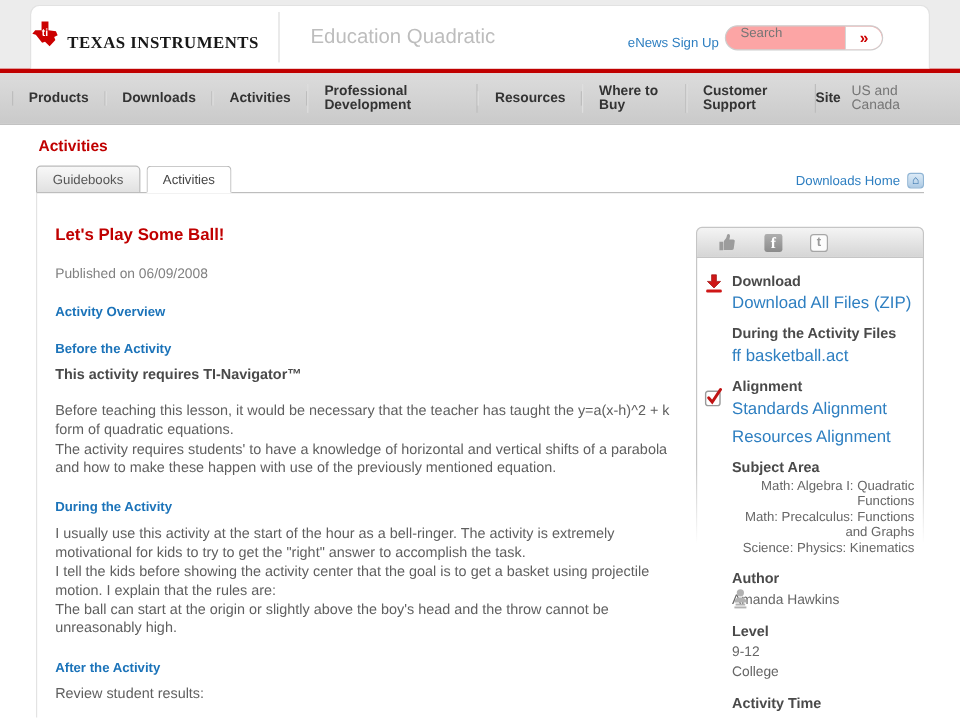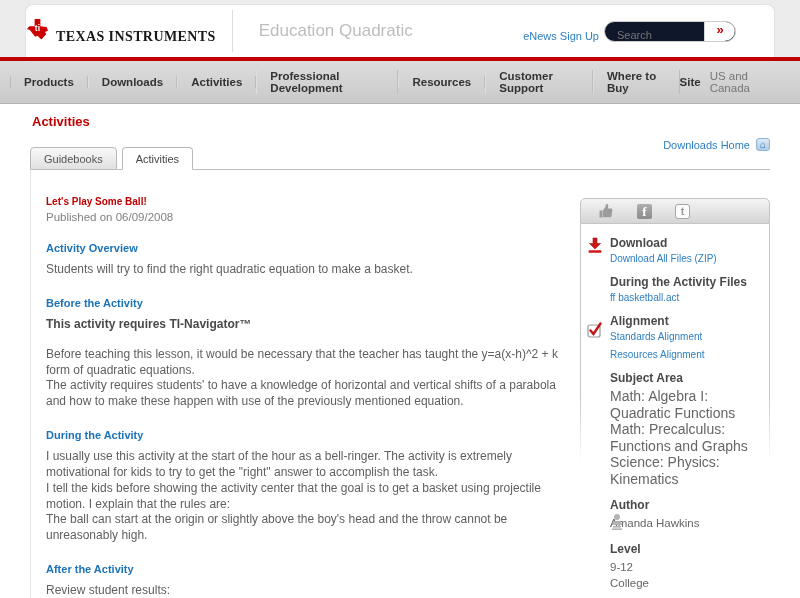--- a/index.html
+++ b/index.html
@@ -21,22 +21,22 @@
   .brand { display:flex; align-items:flex-end; gap:7px; cursor:pointer; }
   .brand-text {
     font-family:"Liberation Serif", serif; font-weight:bold;
     text-transform:uppercase; font-size:14px; letter-spacing:.4px; color:#181818;
   }
   .header-divider { width:1px; height:42px; background:#ddd; margin-left:16px; }
   .division { color:#bdbdbd; font-size:17px; padding-left:26px; }
   .top-right { margin-left:auto; padding-right:38px; display:flex; align-items:flex-end; gap:5px; }
   .enews { color:#2e7fc1; font-size:11px; }
   .search-pill {
-    display:flex; align-items:flex-end; width:132px; height:21px;
-    background:#0f172a; border:1px solid #cdcdcd; border-radius:11px; overflow:hidden;
+    display:flex; align-items:flex-start; width:132px; height:21px;
+    background:#fca5a5; border:1px solid #cdcdcd; border-radius:11px; overflow:hidden;
   }
   .search-input {
     border:none; background:transparent; outline:none;
     font-family:"Liberation Sans", sans-serif;
     font-size:11px; color:#666; width:96px; padding:0 0 0 12px;
   }
   .search-go {
     margin-left:auto; width:31px; height:21px; border:none; cursor:pointer;
     background:#fff; border-left:1px solid #d6d6d6; border-radius:0 11px 11px 0;
     color:#cc0000; font-weight:bold; font-size:13px; line-height:1; padding:0 0 2px 0;
@@ -63,36 +63,36 @@
   .page-body { padding:0 30px; }
   .page-title { color:#c00000; font-size:13px; font-weight:bold; margin:10px 0 9px 2px; }
 
   .tab-row { display:flex; align-items:flex-end; margin-bottom:-1px; position:relative; }
   .tab {
     font-size:11px; color:#555; padding:5px 13px 4px; margin-right:5px; cursor:pointer;
     background:linear-gradient(#f8f8f8,#e1e1e1);
     border:1px solid #b9b9b9; border-radius:4px 4px 0 0; position:relative; z-index:1;
   }
   .tab.active { background:#fff; color:#444; border-bottom-color:#fff; z-index:3; }
-  .downloads-home { margin-left:auto; display:flex; align-items:center; gap:6px; padding-bottom:19px; }
+  .downloads-home { margin-left:auto; display:flex; align-items:center; gap:6px; padding-bottom:4px; }
   .downloads-home a { color:#2e7fc1; font-size:11px; }
   .home-icon {
     display:inline-block; width:14px; height:13px; text-align:center;
     background:linear-gradient(#dcebf7,#aecbe5); border:1px solid #8fb4d4; border-radius:3px;
     color:#2f6da8; font-size:10px; line-height:12px; font-weight:bold;
   }
 
   .content-area {
     border-top:1px solid #bdbdbd; border-left:1px solid #e3e3e3;
     display:flex; min-height:458px; background:#fff; position:relative; z-index:2;
   }
 
   
   .article { width:532px; padding-left:15px; }
-  .article-title { color:#c00000; font-weight:bold; font-size:10px; margin:26px 0 4px; }
+  .article-title { color:#c00000; font-weight:bold; font-size:14px; margin:26px 0 20px; }
   .published { color:#818181; font-size:11.5px; }
   .sec-h { color:#1b73b9; font-size:11px; font-weight:bold; margin:19px 0 8px; }
   .article p { font-size:12px; line-height:1.32; color:#5f5f5f; margin:0; }
   .note { font-weight:bold; color:#4a4a4a; font-size:12px; margin:2px 0 16px; }
 
   
   .sidebar { margin-left:auto; width:190px; margin-top:28px; }
   .social-bar {
     height:26px; display:flex; align-items:center; gap:23px; padding-left:17px;
     background:linear-gradient(#f4f4f4,#d5d5d5);
@@ -110,23 +110,23 @@
     color:#9a9a9a; font-weight:bold; font-size:11px; line-height:13px;
   }
   .side-box { position:relative; padding:8px 8px 0 8px; }
   .side-edge { position:absolute; top:0; width:1px; height:238px;
     background:linear-gradient(#c6c6c6 72%, rgba(198,198,198,0)); }
   .side-edge.l { left:0; } .side-edge.r { right:0; }
   .sb-block { position:relative; padding-left:22px; }
   .sb-icon { position:absolute; left:-1px; top:1px; }
   .sb-h { font-size:12px; font-weight:bold; color:#4a4a4a; margin:11px 0 3px; }
   .sb-h.first { margin-top:4px; }
-  .sb-link { display:block; color:#2e7fc1; font-size:10px; margin:2px 0 7px; }
+  .sb-link { display:block; color:#2e7fc1; font-size:14px; margin:2px 0 7px; }
   .sb-line { font-size:11.5px; color:#666; line-height:1.4; }
-  .subjects .sb-line { font-size:14px; line-height:1.18; }
+  .subjects .sb-line { font-size:11px; line-height:1.18;text-align:right; }
   .author-row { position:relative; }
 </style>
 </head>
 <body>
 
 <header class="topbar">
   <div class="topbar-card">
     <div class="brand">
       <span>
         <svg width="23" height="23" viewBox="0 0 24 24">
@@ -151,22 +151,22 @@
 </header>
 
 <div class="red-rule"></div>
 
 <nav class="mainnav">
   <a class="nav-item">Products</a>
   <a class="nav-item">Downloads</a>
   <a class="nav-item">Activities</a>
   <a class="nav-item">Professional Development</a>
   <a class="nav-item">Resources</a>
+  <a class="nav-item">Where to Buy</a>
   <a class="nav-item">Customer Support</a>
-  <a class="nav-item">Where to Buy</a>
   <div class="site-select">
     <span class="site-label">Site</span>
     <span class="site-value">US and Canada</span>
   </div>
 </nav>
 
 <div class="page-body">
   <h1 class="page-title">Activities</h1>
 
   <div class="tab-row">
@@ -178,21 +178,20 @@
     </div>
   </div>
 
   <div class="content-area">
 
     <main class="article">
       <h2 class="article-title">Let's Play Some Ball!</h2>
       <div class="published">Published on 06/09/2008</div>
 
       <h3 class="sec-h">Activity Overview</h3>
-      <p>Students will try to find the right quadratic equation to make a basket.</p>
 
       <h3 class="sec-h">Before the Activity</h3>
       <div class="note">This activity requires TI-Navigator™</div>
       <p>Before teaching this lesson, it would be necessary that the teacher has taught the y=a(x-h)^2 + k form of quadratic equations.</p>
       <p>The activity requires students' to have a knowledge of horizontal and vertical shifts of a parabola and how to make these happen with use of the previously mentioned equation.</p>
 
       <h3 class="sec-h">During the Activity</h3>
       <p>I usually use this activity at the start of the hour as a bell-ringer. The activity is extremely motivational for kids to try to get the "right" answer to accomplish the task.</p>
       <p>I tell the kids before showing the activity center that the goal is to get a basket using projectile motion. I explain that the rules are:</p>
       <p>The ball can start at the origin or slightly above the boy's head and the throw cannot be unreasonably high.</p>

